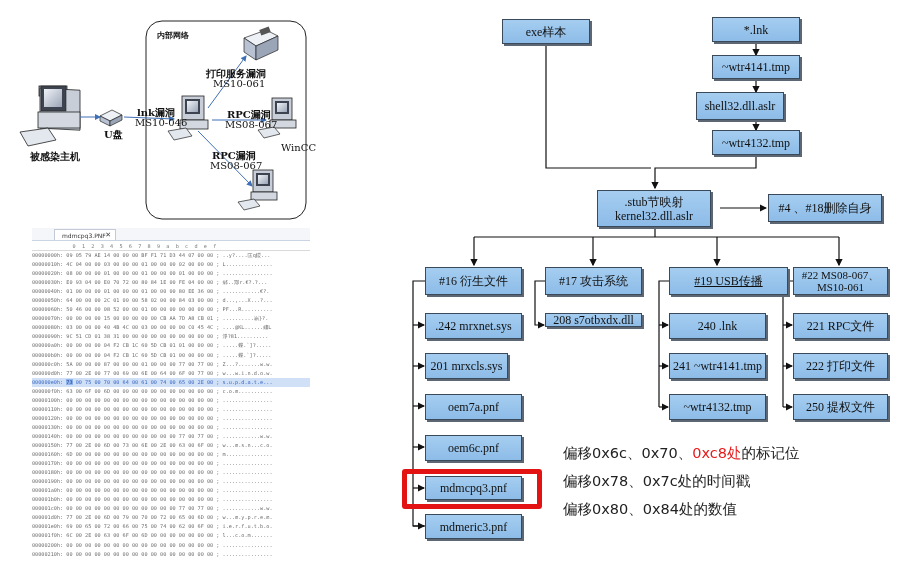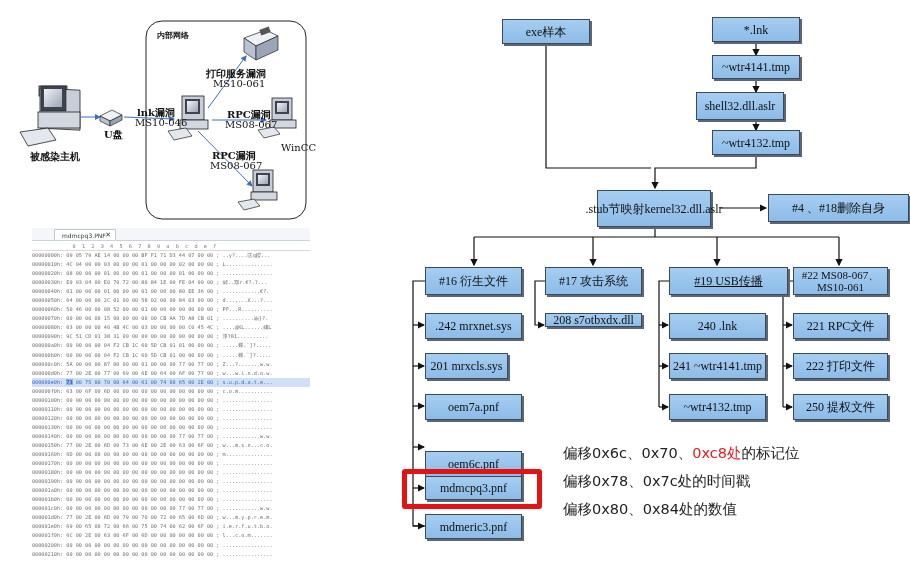--- a/index.html
+++ b/index.html
@@ -207,38 +207,38 @@
     <line x1="783" y1="407" x2="792" y2="407" marker-end="url(#fa)"></line>
   </g>
 </svg>
 
 <div class="box" style="left:502px;top:19px;width:88px;height:25px;">exe样本</div>
 <div class="box" style="left:712px;top:17px;width:88px;height:25px;">*.lnk</div>
 <div class="box" style="left:712px;top:55px;width:88px;height:24px;">~wtr4141.tmp</div>
 <div class="box" style="left:696px;top:92px;width:88px;height:28px;">shell32.dll.aslr</div>
 <div class="box" style="left:712px;top:130px;width:88px;height:25px;">~wtr4132.tmp</div>
 
-<div class="box" style="left:597px;top:190px;width:114px;height:37px;flex-direction:row;">
+<div class="box" style="left:597px;top:190px;width:114px;height:37px;flex-direction:column;">
   <span>.stub节映射</span>
   <span>kernel32.dll.aslr</span>
 </div>
-<div class="box" style="left:768px;top:194px;width:141px;height:28px;font-family:Liberation Serif, serif;">#4 、#18删除自身</div>
+<div class="box" style="left:768px;top:194px;width:114px;height:28px;font-family:Liberation Serif, serif;">#4 、#18删除自身</div>
 
 <div class="box" style="left:425px;top:267px;width:97px;height:28px;">#16 衍生文件</div>
 <div class="box" style="left:545px;top:267px;width:97px;height:28px;">#17 攻击系统</div>
 <div class="box" style="left:669px;top:267px;width:119px;height:28px;text-decoration:underline;">#19 USB传播</div>
 <div class="box small" style="left:793px;top:267px;width:95px;height:28px;flex-direction:column;line-height:12px;">
   <span>#22 MS08-067、</span>
   <span>MS10-061</span>
 </div>
 
 <div class="box" style="left:425px;top:313px;width:97px;height:26px;">.242 mrxnet.sys</div>
 <div class="box" style="left:425px;top:353px;width:83px;height:26px;">201 mrxcls.sys</div>
 <div class="box" style="left:425px;top:394px;width:97px;height:26px;">oem7a.pnf</div>
-<div class="box" style="left:425px;top:435px;width:97px;height:26px;margin-top:16px;">oem6c.pnf</div>
+<div class="box" style="left:425px;top:435px;width:97px;height:26px;">oem6c.pnf</div>
 <div class="box" style="left:425px;top:476px;width:97px;height:24px;">mdmcpq3.pnf</div>
 <div class="box" style="left:425px;top:514px;width:97px;height:25px;">mdmeric3.pnf</div>
 
 <div class="box" style="left:545px;top:313px;width:97px;height:14px;">208 s7otbxdx.dll</div>
 
 <div class="box" style="left:669px;top:313px;width:97px;height:26px;">240 .lnk</div>
 <div class="box" style="left:669px;top:353px;width:97px;height:26px;">241 ~wtr4141.tmp</div>
 <div class="box" style="left:669px;top:394px;width:97px;height:26px;">~wtr4132.tmp</div>
 
 <div class="box" style="left:793px;top:313px;width:95px;height:26px;">221 RPC文件</div>

